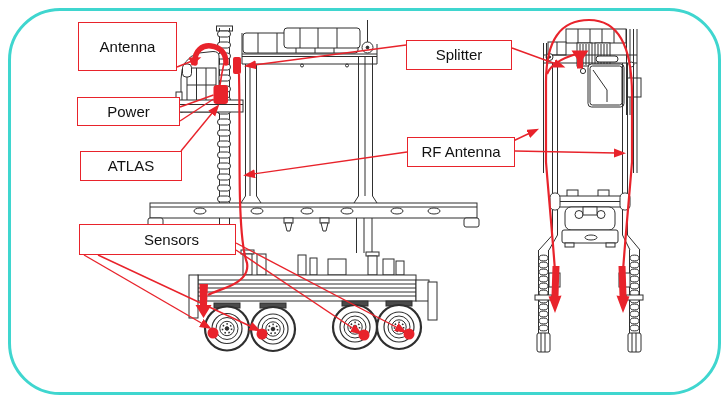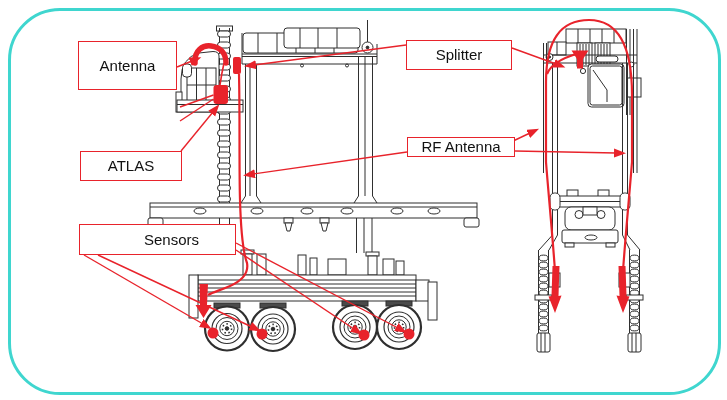--- a/index.html
+++ b/index.html
@@ -5,26 +5,26 @@
   html,body{margin:0;padding:0;background:#fff;}
   #stage{position:relative;width:727px;height:400px;background:#fff;overflow:hidden;
          font-family:"Liberation Sans",sans-serif;}
   #frame-border{position:absolute;left:8px;top:8px;width:707px;height:381px;
                 border:3px solid #3fd6cf;border-radius:52px;pointer-events:none;}
   svg{position:absolute;left:0;top:0;}
   .callout{position:absolute;background:#fff;border:1.6px solid #e8232b;
            color:#111;display:flex;flex-direction:column;align-items:center;
            justify-content:center;font-size:15px;line-height:20px;text-align:center;
            box-sizing:border-box;z-index:3;}
-  .lbl-antenna{left:78px;top:41px;width:99px;height:49px;}
+  .lbl-antenna{left:78px;top:22px;width:99px;height:49px;}
   .lbl-power{left:77px;top:97px;width:103px;height:29px;}
   .lbl-atlas{left:80px;top:151px;width:102px;height:30px;}
   .lbl-sensors{left:79px;top:224px;width:157px;height:31px;padding-left:28px;}
   .lbl-splitter{left:406px;top:40px;width:106px;height:30px;}
-  .lbl-rf{left:407px;top:137px;width:108px;height:20px;}
+  .lbl-rf{left:407px;top:137px;width:108px;height:30px;}
 </style>
 </head>
 <body>
 
 <div id="stage">
   <svg width="727" height="400" viewBox="0 0 727 400">
     <defs>
       <marker id="arrRed" markerUnits="userSpaceOnUse" markerWidth="13" markerHeight="10" refX="2" refY="4.5" orient="auto">
         <path d="M0,0 L12,4.5 L0,9 Z" fill="#e8232b"></path>
       </marker>
@@ -312,19 +312,20 @@
         <line x1="98" y1="255" x2="252" y2="327" marker-end="url(#arrRed)"></line>
         <line x1="236" y1="243" x2="398" y2="328" marker-end="url(#arrRed)"></line>
         <line x1="236" y1="250" x2="354" y2="329" marker-end="url(#arrRed)"></line>
       </g>
     </g>
   </svg>
 
   <div class="callout lbl-antenna">
     <div>Antenna</div>
   </div>
+  <div class="callout lbl-power">Power</div>
   <div class="callout lbl-atlas">ATLAS</div>
   <div class="callout lbl-sensors">Sensors</div>
   <div class="callout lbl-splitter">Splitter</div>
   <div class="callout lbl-rf">RF Antenna</div>
 
   <div id="frame-border"></div>
 </div>
 
 </body></html>

